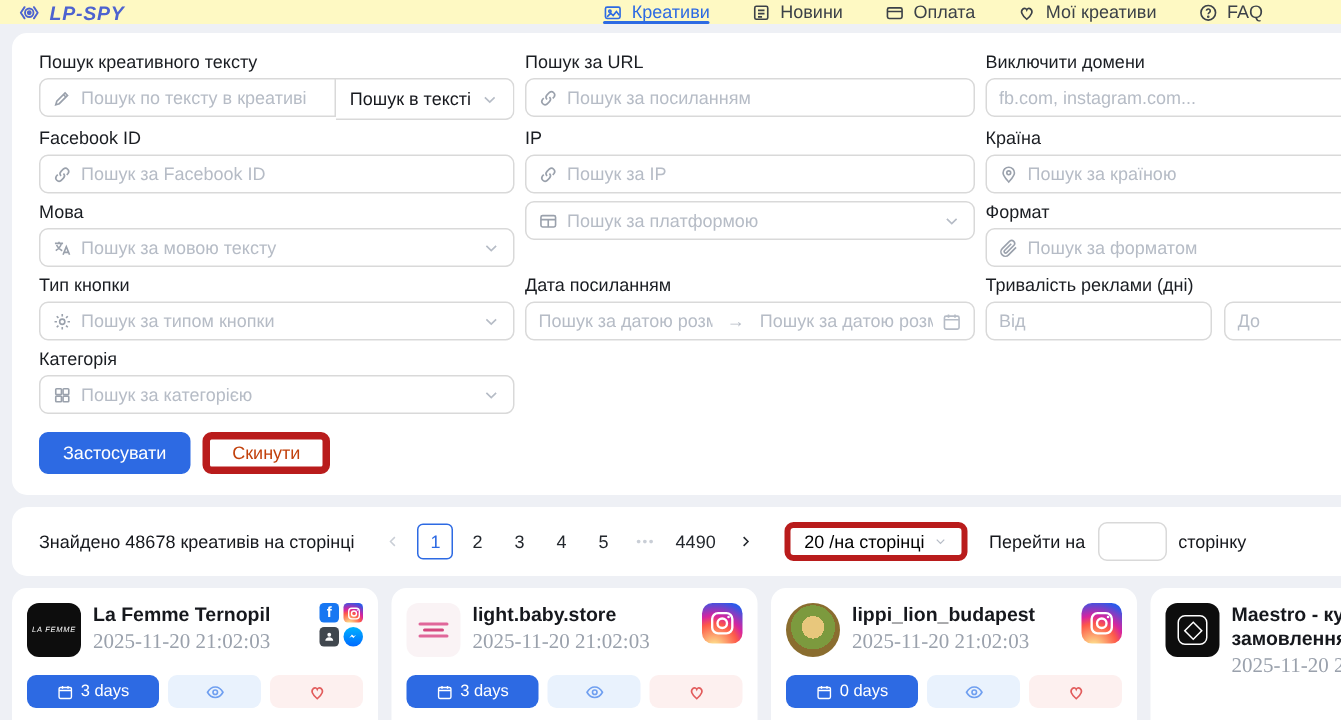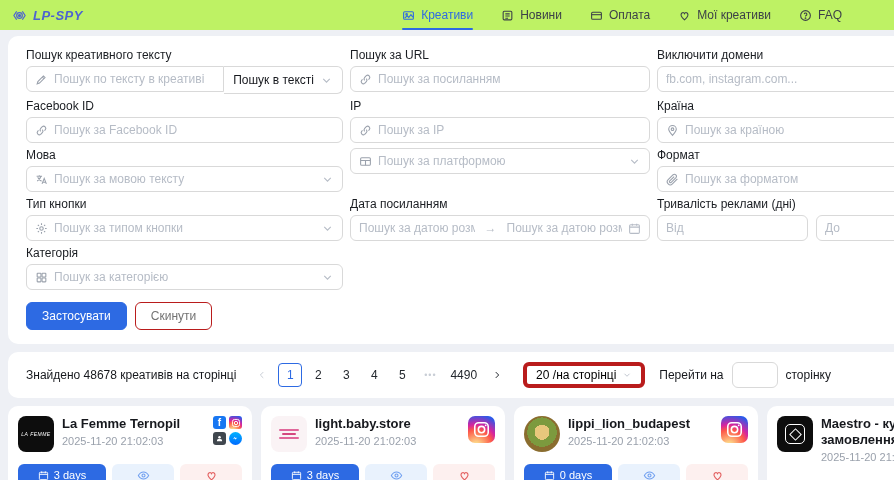--- a/index.html
+++ b/index.html
@@ -5,21 +5,21 @@
   * { box-sizing: border-box; margin: 0; padding: 0; }
   html,body { width: 894px; height: 480px; overflow: hidden; }
   body {
     background: #eef0f5;
     font-family: "Liberation Sans", sans-serif;
     font-size: 12px;
     color: #16181d;
   }
   
   .header {
-    height: 30px; background: #bef264; display: flex; align-items: center;
+    height: 16px; background: #fef9c3; display: flex; align-items: center;
     padding: 0 52px 0 12px;
   }
   .logo { display: flex; align-items: center; gap: 6px; color: #4d63d0; }
   .logo-text { font-weight: bold; font-style: italic; font-size: 13px; letter-spacing: .5px; }
   .nav { margin-left: auto; display: flex; align-items: center; gap: 28px; height: 100%; }
   .nav-item {
     display: flex; align-items: center; gap: 6px; color: #3c4148; cursor: pointer;
     height: 100%; position: relative; font-size: 12px;
   }
   .nav-item.active { color: #2d6ae3; }
@@ -57,21 +57,21 @@
   .range .sep { color: #b6bcc6; padding: 0 4px; }
   .dur { display: flex; gap: 8px; }
   .dur .control:first-child { width: 151px; flex: 0 0 auto; }
   .dur .control:last-child { flex: 1; }
   .btn-row { margin-top: 12px; display: flex; gap: 8px; }
   .btn {
     height: 28px; padding: 0 15px; border-radius: 6px; font-size: 12px;
     font-family: "Liberation Sans", sans-serif; cursor: pointer; display: inline-flex; align-items: center;
   }
   .btn-primary { background: #2d6ae3; color: #fff; border: 1px solid #2d6ae3; }
-  .btn-default { background: #fff; color: #737373; border: 1px solid #b91c1c; }
+  .btn-default { background: #fff; color: #c2410c; border: 5px solid #b91c1c; }
   
   .results {
     margin: 8px 0 0 8px; width: 1057px; height: 46px; background: #fff;
     border-radius: 10px; display: flex; align-items: center; padding: 0 18px; gap: 14px;
   }
   .summary { white-space: nowrap; }
   .pager { display: flex; align-items: center; gap: 4px; }
   .page {
     min-width: 24px; height: 24px; display: inline-flex; align-items: center; justify-content: center;
     border-radius: 4px; cursor: pointer; color: #24282e; padding: 0 4px;
@@ -99,21 +99,21 @@
   .avatar {
     width: 36px; height: 36px; border-radius: 8px; flex: 0 0 auto;
     display: flex; align-items: center; justify-content: center; overflow: hidden;
   }
   .avatar.dark { background: #0d0d0d; color: #fff; font-size: 5px; letter-spacing: .5px; font-style: italic; }
   .avatar.pinky { background: #faf3f5; flex-direction: column; gap: 2px; }
   .avatar.pinky i { display: block; width: 20px; height: 2px; background: #e0679a; border-radius: 1px; }
   .avatar.pinky i:nth-child(2) { width: 14px; background: #d4487f; }
   .avatar.lion { border-radius: 50%; background: radial-gradient(circle at 50% 45%, #e8c77c 0 28%, #7c9a3e 28% 55%, #8a6d2f 55%); }
   .card-title { font-size: 13px; font-weight: bold; line-height: 16px; white-space: nowrap; overflow: hidden; }
-  .card-date { font-size: 11px; color: #9aa1ac; margin-top: 3px; white-space: nowrap; }
+  .card-date { font-size: 14px; color: #9aa1ac; margin-top: 3px; white-space: nowrap; font-family: Liberation Serif, serif; }
   .plat { margin-left: auto; flex: 0 0 auto; }
   .plat-grid { display: grid; grid-template-columns: 13px 13px; gap: 3px; }
   .mini { width: 13px; height: 13px; border-radius: 3px; display: flex; align-items: center; justify-content: center; }
   .mini.fb { background: #1877f2; color: #fff; font-size: 10px; font-weight: bold; }
   .mini.msgr { background: linear-gradient(180deg,#00b2ff,#006aff); border-radius: 50%; }
   .mini.an { background: #40474e; }
   .ig-bg { background: radial-gradient(circle at 30% 110%, #fdf497 0%, #fd5949 45%, #d6249f 60%, #285AEB 90%); }
   .ig-lg { width: 27px; height: 27px; border-radius: 7px; display: flex; align-items: center; justify-content: center; }
   .card-actions { display: flex; gap: 6px; margin-top: 12px; }
   .act-days {

